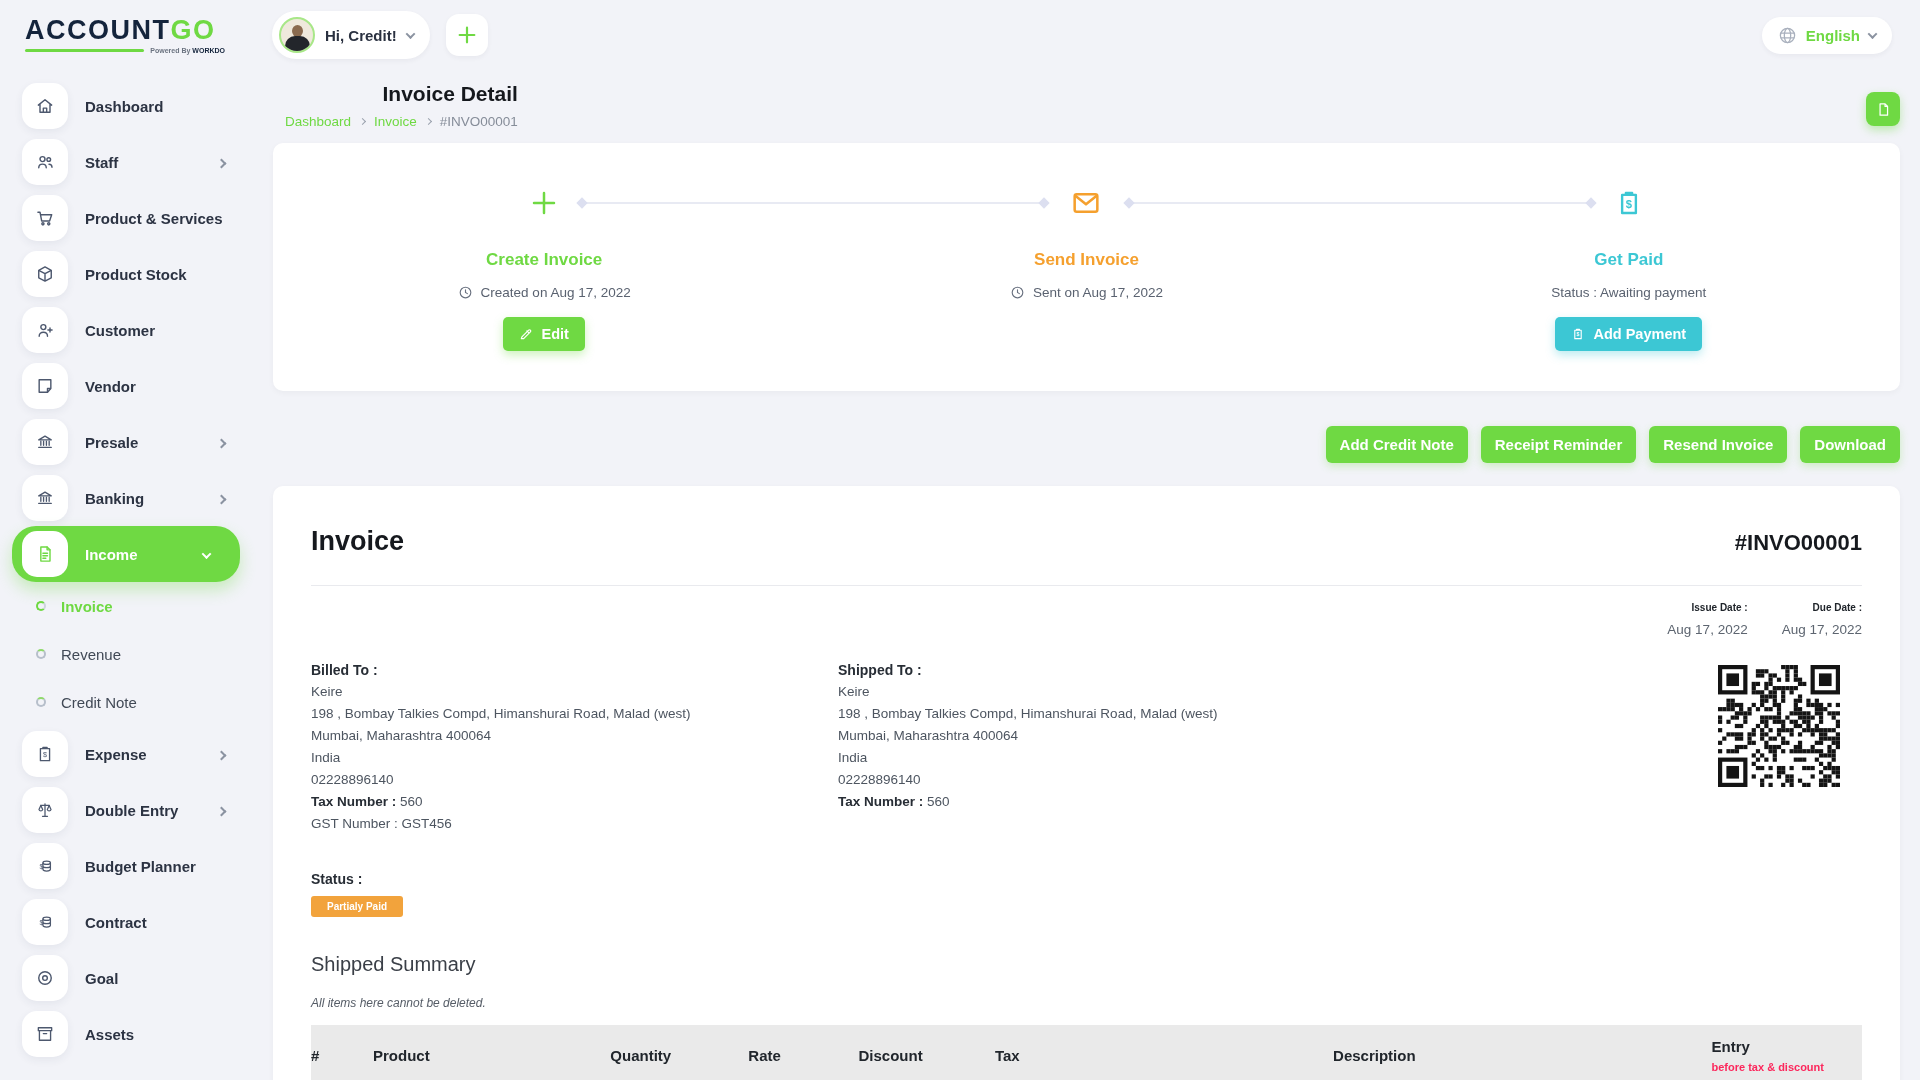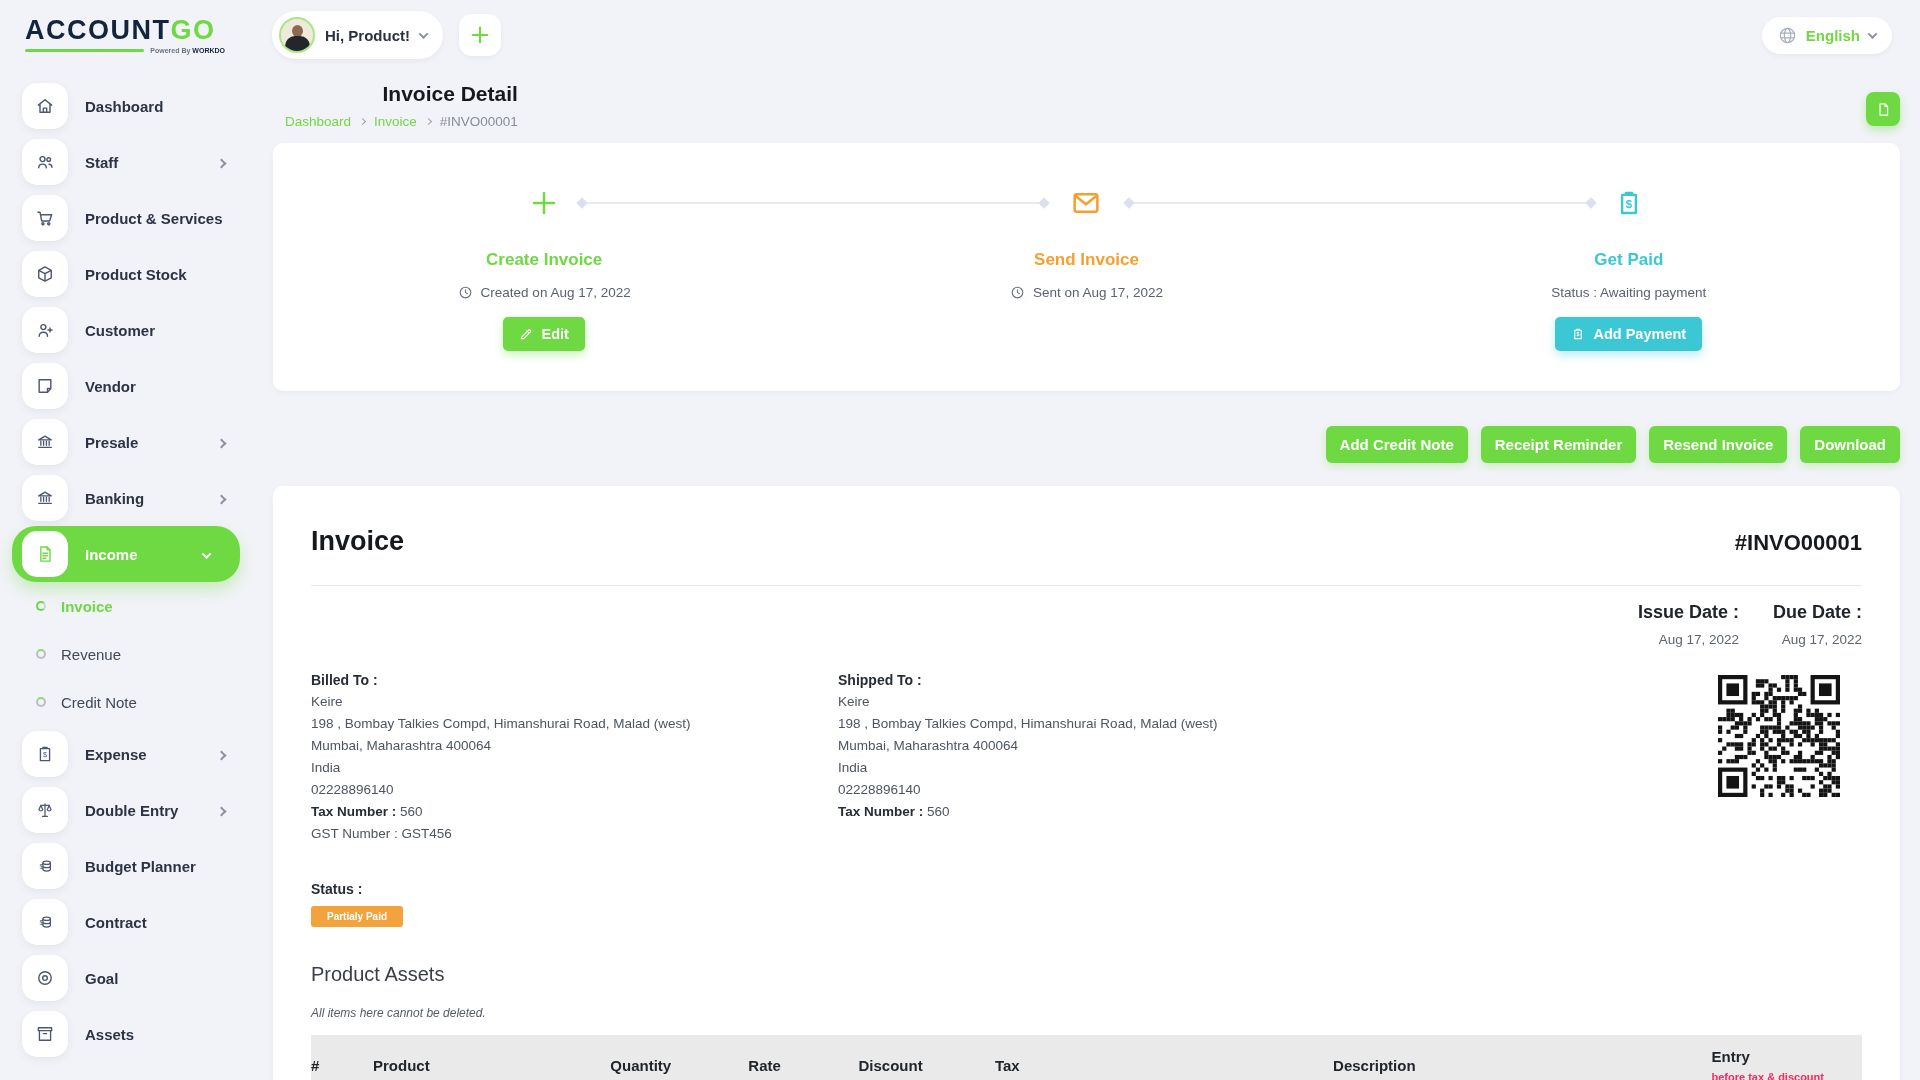--- a/index.html
+++ b/index.html
@@ -81,21 +81,21 @@
   .actions-row { margin-top:35px; display:flex; justify-content:flex-end; gap:13px; }
   .action-btn { border:none; background:#6fd943; color:#fff; font-size:15px; font-weight:600; padding:10px 14px; border-radius:6px; cursor:pointer; font-family:inherit; box-shadow:0 3px 8px rgba(111,217,67,.3);text-align:right; }
 
   
   .invoice-card { margin-top:23px; padding:40px 38px 80px; }
   .inv-head { display:flex; align-items:baseline; justify-content:space-between; }
   .inv-title { font-size:27px; font-weight:800; color:#16191e; }
   .inv-number { font-size:22px; font-weight:800; color:#16191e; }
   .inv-divider { border:none; border-top:1px solid #e9eaee; margin:28px 0 16px; }
   .inv-dates { display:flex; justify-content:flex-end; gap:34px; text-align:right; }
-  .date-block .d-label { font-size:18px; font-weight:700; color:#20252b; }
+  .date-block .d-label { font-size:10px; font-weight:700; color:#20252b; }
   .date-block .d-value { margin-top:9px; font-size:13.5px; color:#5d6570; }
   .parties { display:flex; margin-top:22px; }
   .party { width:527px; font-size:13.5px; color:#4d5560; line-height:22px; }
   .party .p-label { font-size:14px; font-weight:700; color:#272d35; }
   .party b { color:#272d35; }
   .qr-wrap { margin-left:auto; margin-right:22px; margin-top:6px; }
   .status-label { margin-top:36px; font-size:14px; font-weight:700; color:#272d35; }
   .status-badge { display:inline-block; margin-top:9px; background:#f2a33c; color:#fff; font-size:10px; font-weight:700; padding:5px 16px; border-radius:3px; }
   .summary-title { margin-top:36px; font-size:20px; font-weight:500; color:#3a3f47; }
   .summary-note { margin-top:20px; font-size:12px; color:#555c66;font-style:italic; }
@@ -116,21 +116,21 @@
     <div class="logo-sub">
       <span class="logo-bar"></span>
       <span class="logo-powered"><span>Powered By </span><b>WORKDO</b></span>
     </div>
   </div>
   <div class="pill greet-pill">
     <span class="avatar">
         <span class="head"></span>
         <span class="body"></span>
       </span>
-    <span class="greet-text">Hi, Product!</span>
+    <span class="greet-text">Hi, Credit!</span>
     <span class="chev down"></span>
   </div>
   <div class="add-tile">
     <svg width="22" height="22" viewBox="0 0 24 24">
         <path d="M12 4v16M4 12h16" stroke="#6fd943" stroke-width="2.4" stroke-linecap="round"></path>
       </svg>
   </div>
   <div class="pill lang-pill">
     <svg width="19" height="19" viewBox="0 0 24 24" fill="none" stroke="#a9b0bd" stroke-width="1.6">
         <circle cx="12" cy="12" r="9"></circle>
@@ -738,21 +738,21 @@
               <rect x="0" y="92.4" width="29.400000000000002" height="29.400000000000002" fill="#141414"></rect>
               <rect x="4.2" y="96.60000000000001" width="21" height="21" fill="#fff"></rect>
               <rect x="8.4" y="100.80000000000001" width="12.600000000000001" height="12.600000000000001" fill="#141414"></rect>
             </svg>
         </div>
       </div>
 
       <div class="status-label">Status :</div>
       <div class="status-badge">Partialy Paid</div>
 
-      <div class="summary-title">Product Assets</div>
+      <div class="summary-title">Shipped Summary</div>
       <div class="summary-note">All items here cannot be deleted.</div>
 
       <div class="grid8 t-head">
         <div>#</div>
         <div>Product</div>
         <div>Quantity</div>
         <div>Rate</div>
         <div>Discount</div>
         <div>Tax</div>
         <div>Description</div>

